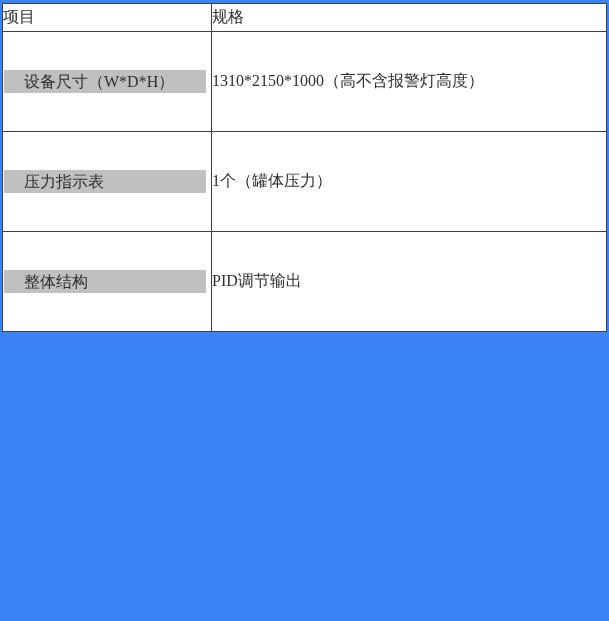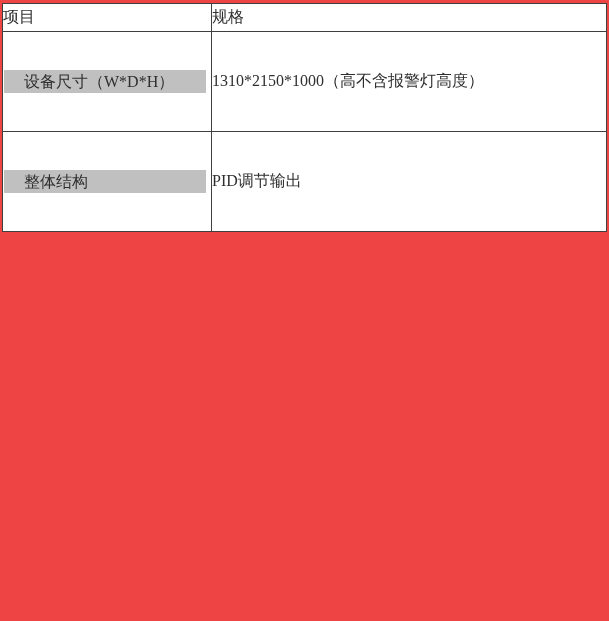--- a/index.html
+++ b/index.html
@@ -6,21 +6,21 @@
     margin: 0;
     padding: 0;
     background: #ffffff;
     font-family: "Liberation Serif", "DejaVu Serif", serif;
   }
   .page {
     width: 609px;
     height: 621px;
     box-sizing: border-box;
     padding: 3px 0 0 2px;
-    background: #ef4444;
+    background: #3b82f6;
   }
   table.spec-table {
     border-collapse: collapse;
     table-layout: fixed;
     width: 605px;
     color: #2f2f2f;
   }
   table.spec-table col.c-item { width: 209px; }
   table.spec-table th,
   table.spec-table td {
@@ -70,20 +70,26 @@
     </thead>
     <tbody id="rows">
   <tr>
     <td class="item-cell">
       <div class="shade">设备尺寸（W*D*H）</div>
     </td>
     <td class="spec-cell">1310*2150*1000（高不含报警灯高度）</td>
   </tr>
 
 
+  <tr>
+    <td class="item-cell">
+      <div class="shade">压力指示表</div>
+    </td>
+    <td class="spec-cell">1个（罐体压力）</td>
+  </tr>
 
 
 
   <tr>
     <td class="item-cell">
       <div class="shade">整体结构</div>
     </td>
     <td class="spec-cell">PID调节输出</td>
   </tr>
 

